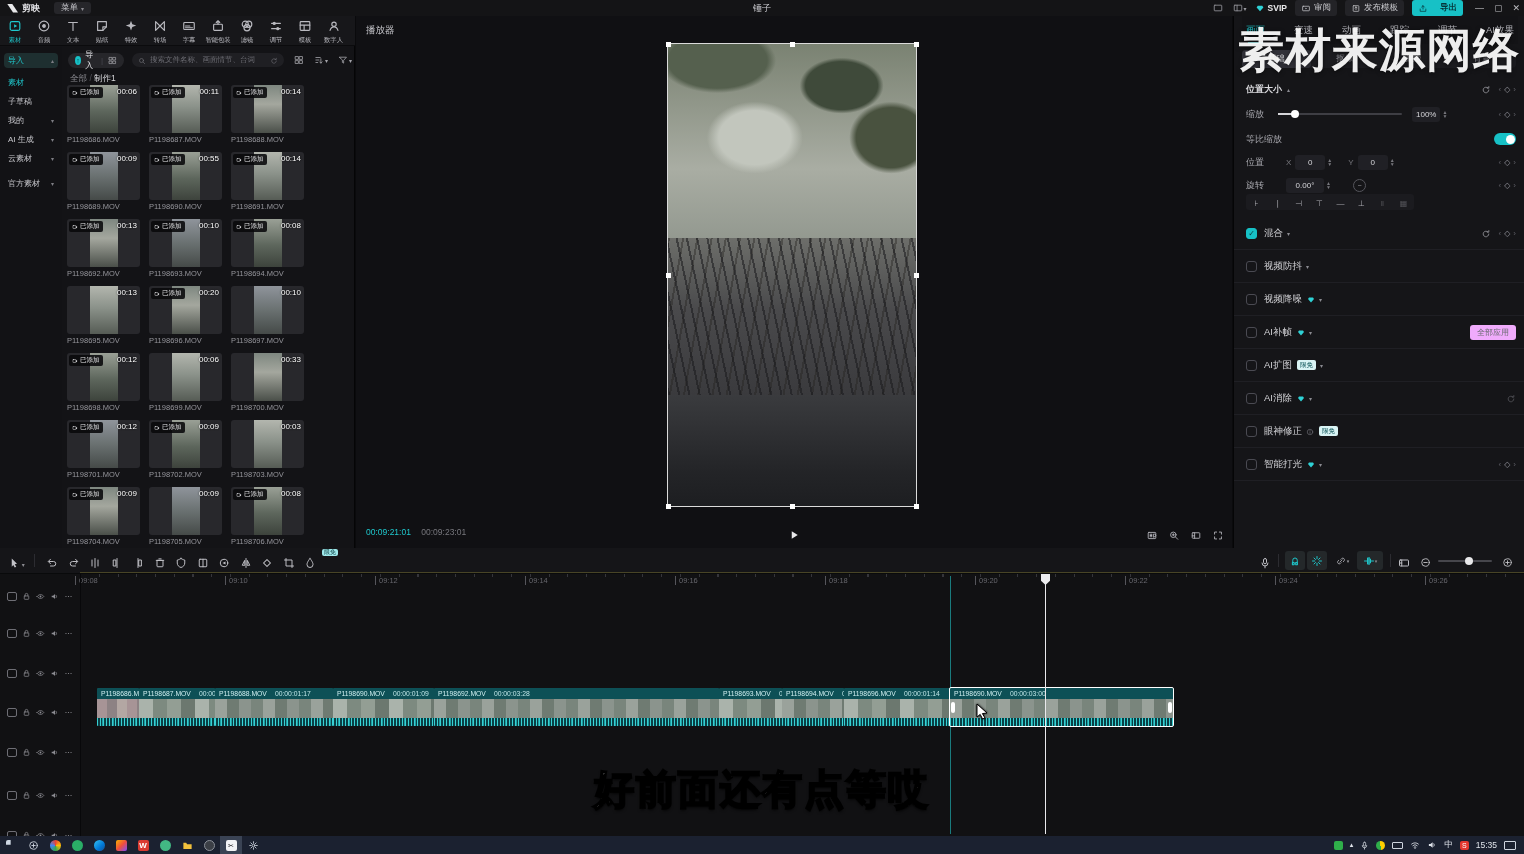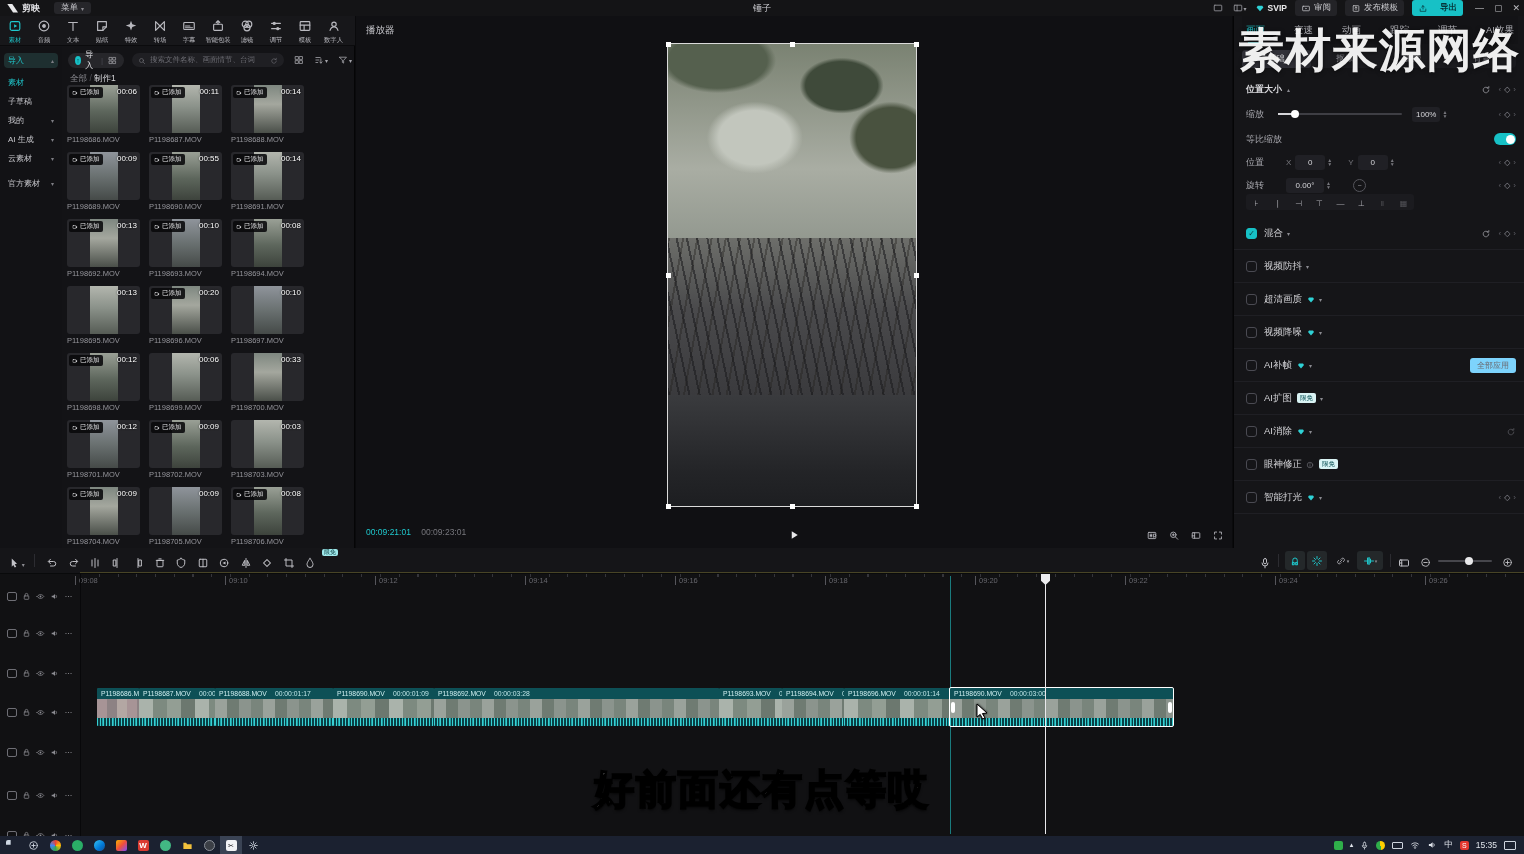--- a/index.html
+++ b/index.html
@@ -121,21 +121,21 @@
   .secs { position:absolute; left:0; right:0; top:201px; }
   .srow { position:relative; height:33px; display:flex; align-items:center; padding:0 8px 0 12px;
     border-bottom:1px solid #1f1f24; }
   .chk { width:11px; height:11px; border-radius:3px; border:1px solid #4a4a52; margin-right:7px; flex:none; }
   .chk.on { background:#17c1c6; border-color:#17c1c6; color:#083a3d; font-size:8px; line-height:10px; text-align:center; font-weight:bold; }
   .slabel { color:#d2d2d6; font-size:9.5px; }
   .vipgem { color:#2fd2d6; margin-left:5px; }
   .freebadge { background:#d9f3f4; color:#0b5256; border-radius:2px; font-size:6.5px; padding:0.5px 3px; margin-left:5px; }
   .infoic { color:#6e6e75; margin-left:4px; }
   .ddv { color:#8a8a90; font-size:6px; margin-left:4px; }
-  .applyall { margin-left:auto; background:#7dd3fc; color:#6b6b72; border-radius:3px; font-size:8px; padding:2px 7px; }
+  .applyall { margin-left:auto; background:#f0abfc; color:#6b6b72; border-radius:3px; font-size:8px; padding:2px 7px; }
   .watermark { position:absolute; right:4px; top:20px; z-index:60; font-size:46px; font-weight:bold;
     color:rgba(255,255,255,.93); text-shadow:0 1px 4px rgba(0,0,0,.55); letter-spacing:1px; white-space:nowrap; }
   
   .timeline { position:absolute; left:0; top:548px; width:1524px; height:288px; background:#111113; }
   .tl-toolbar { position:absolute; left:0; top:0; width:1524px; height:26px; background:#151518;
     border-bottom:1px solid #090a0b; }
   .ttl { position:absolute; top:5px; color:#c2c2c7; }
   .tl-sep { position:absolute; top:6px; width:1px; height:13px; background:#2c2c31; }
   .tbadge { position:absolute; background:#9fe9eb; color:#083a3d; font-size:6px; border-radius:2px;
     padding:0 2px; line-height:7px; }
@@ -752,28 +752,20 @@
             </svg></span>
           <span class="kf" style="margin-left:8px">‹<span class="d">◇</span>›</span>
         </div>
         <div class="srow">
           <span class="chk"></span>
           <span class="slabel">视频防抖</span>
           <span class="ddv">▾</span>
         </div>
         <div class="srow">
           <span class="chk"></span>
-          <span class="slabel">超清画质</span>
-          <span class="vipgem"><svg class="ic " width="8" height="8" viewBox="0 0 16 16">
-              <path d="M4 3h8l2 3-6 7-6-7z" fill="currentColor" stroke="none"></path>
-            </svg></span>
-          <span class="ddv">▾</span>
-        </div>
-        <div class="srow">
-          <span class="chk"></span>
           <span class="slabel">视频降噪</span>
           <span class="vipgem"><svg class="ic " width="8" height="8" viewBox="0 0 16 16">
               <path d="M4 3h8l2 3-6 7-6-7z" fill="currentColor" stroke="none"></path>
             </svg></span>
           <span class="ddv">▾</span>
         </div>
         <div class="srow">
           <span class="chk"></span>
           <span class="slabel">AI补帧</span>
           <span class="vipgem"><svg class="ic " width="8" height="8" viewBox="0 0 16 16">

